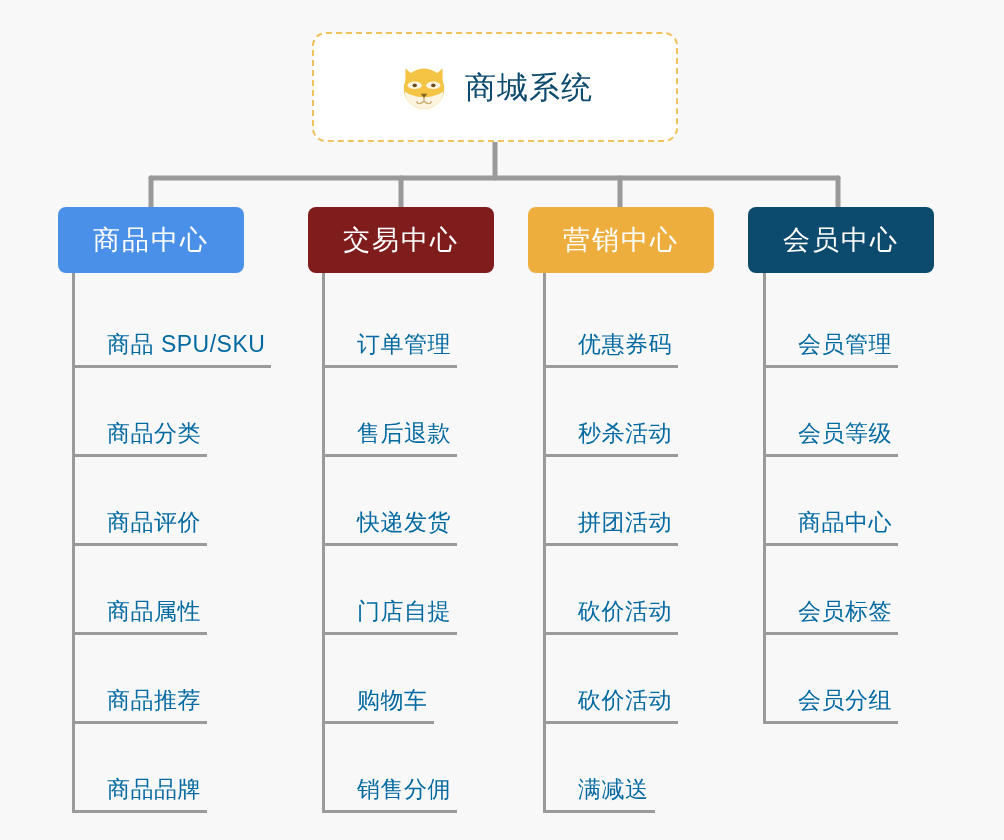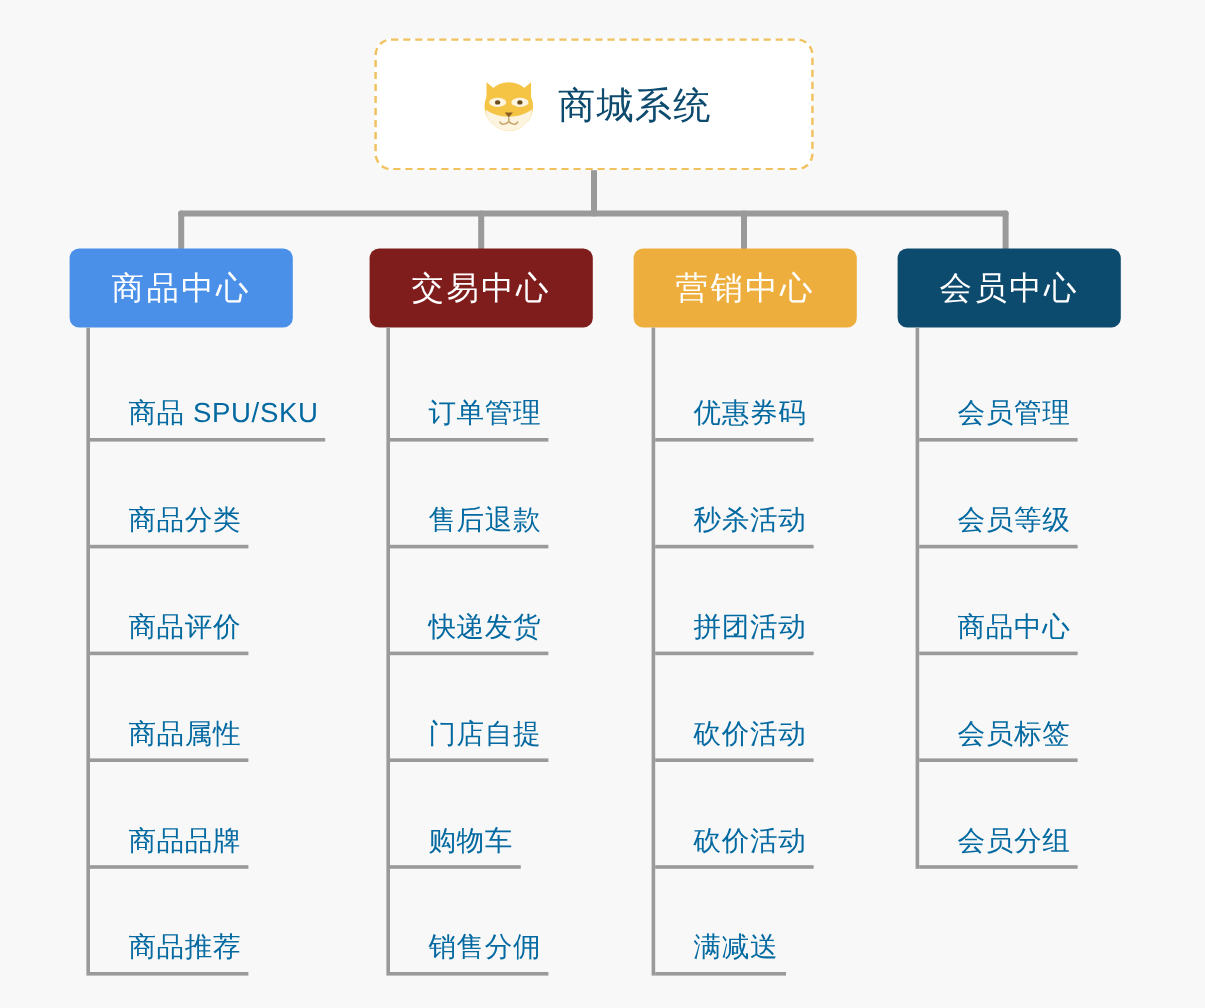--- a/index.html
+++ b/index.html
@@ -163,24 +163,24 @@
           <div class="leaf">
             <div class="leaf-inner"><span class="leaf-label">商品分类</span></div>
           </div>
           <div class="leaf">
             <div class="leaf-inner"><span class="leaf-label">商品评价</span></div>
           </div>
           <div class="leaf">
             <div class="leaf-inner"><span class="leaf-label">商品属性</span></div>
           </div>
           <div class="leaf">
+            <div class="leaf-inner"><span class="leaf-label">商品推荐</span></div>
+          </div>
+          <div class="leaf">
             <div class="leaf-inner"><span class="leaf-label">商品品牌</span></div>
-          </div>
-          <div class="leaf">
-            <div class="leaf-inner"><span class="leaf-label">商品推荐</span></div>
           </div>
         </div>
       </div>
       <div class="branch branch-1">
         <div class="branch-head">交易中心</div>
         <div class="branch-body">
           <div class="leaf">
             <div class="leaf-inner"><span class="leaf-label">订单管理</span></div>
           </div>
           <div class="leaf">

